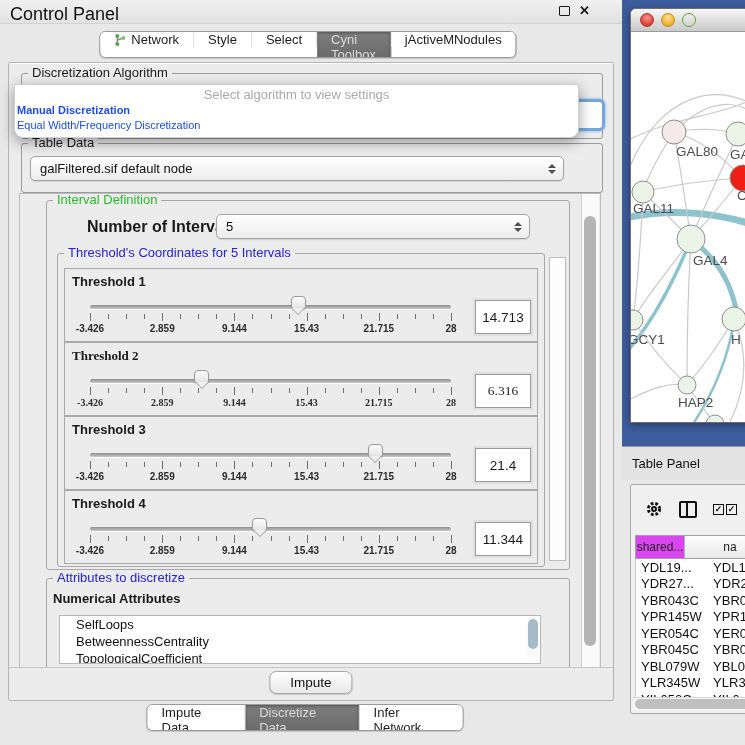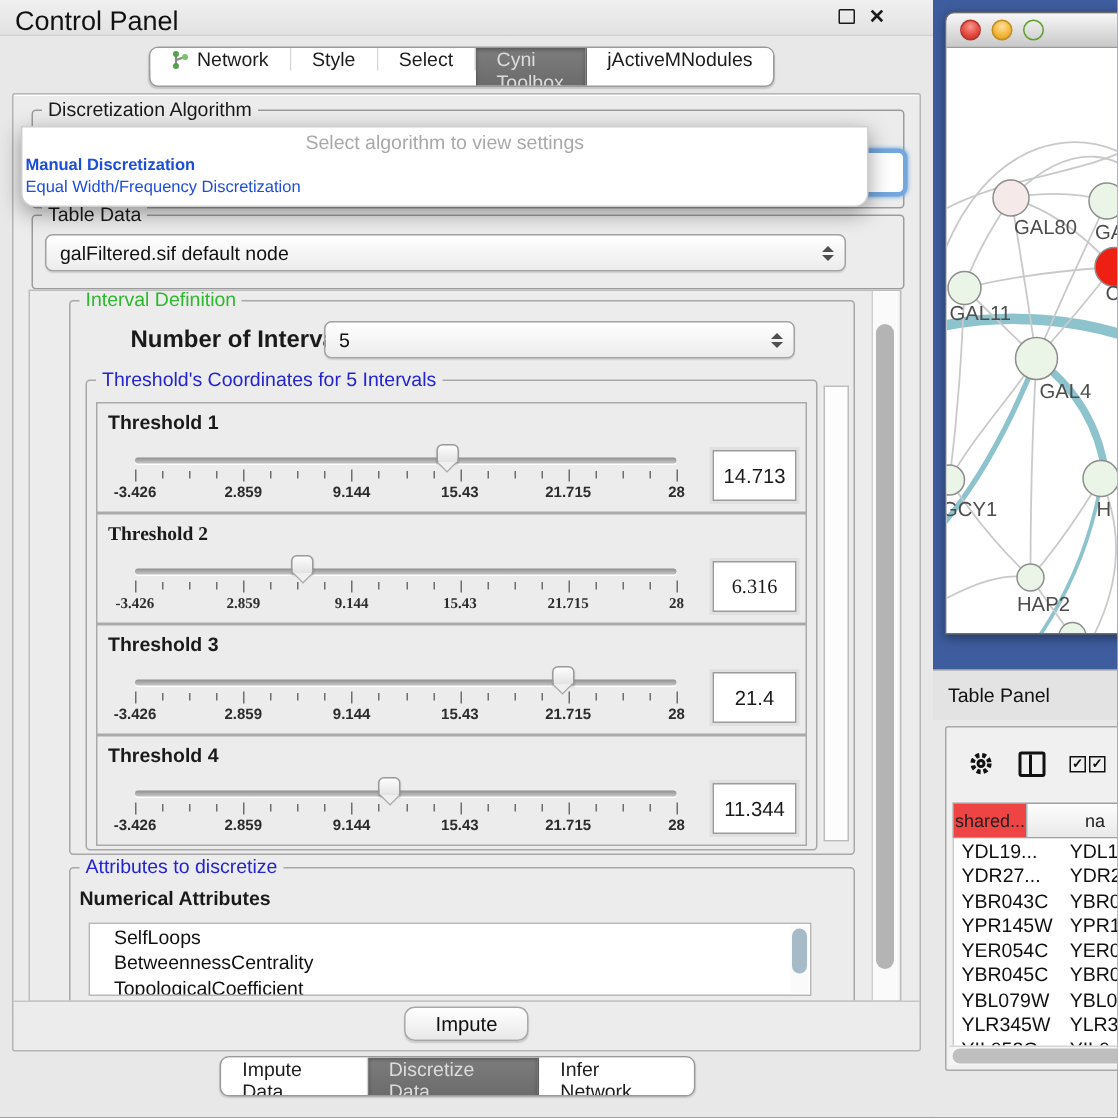--- a/index.html
+++ b/index.html
@@ -99,21 +99,21 @@
     border-top:1px solid #9a9a9a;border-bottom:1px solid #cdcdcd;display:flex;align-items:center;padding-left:10px;font-size:13px;color:#111;}
   .tp-body{position:absolute;left:0;top:480px;width:123px;height:265px;background:#e8e8e8;}
   .tp-inner{position:absolute;left:8px;top:4px;width:140px;height:228px;background:#f0f0f0;border:1px solid #a8a8a8;border-radius:2px;}
   .tp-toolbar{position:absolute;left:0;top:0;width:100%;height:48px;display:flex;align-items:center;gap:16px;padding-left:14px;}
   .colsplit-ic{width:14px;height:13px;border:2px solid #111;border-radius:2px;position:relative;}
   .colsplit-ic:before{content:"";position:absolute;left:5px;top:0;width:2px;height:13px;background:#111;}
   .chk{width:9px;height:9px;border:1.5px solid #111;font-size:9px;line-height:9px;text-align:center;color:#111;font-weight:bold;}
   .tp-table{position:absolute;left:4px;top:50px;width:164px;}
   .tp-head{display:flex;height:22px;border:1px solid #a0a0a0;}
   .th{display:flex;align-items:center;justify-content:center;font-size:12px;color:#222;border-right:1px solid #a9b6bb;}
-  .th.c1{width:48px;background:#ef4444;}
+  .th.c1{width:48px;background:#d946ef;}
   .th.c2{width:90px;background:linear-gradient(#fdfdfd,#e9e9e9);}
   .tp-rows{background:#fff;border:1px solid #c9c9c9;border-top:none;height:140px;overflow:hidden;}
   .tr{display:flex;height:16.5px;align-items:center;}
   .td{font-size:13px;color:#101010;padding-left:5px;white-space:nowrap;overflow:hidden;}
   .td.c1{width:68px;}
   .td.c2{width:86px;}
   .h-scroll{position:absolute;left:2px;top:212px;width:134px;height:12px;background:#f6f6f6;border-top:1px solid #d5d5d5;}
   .h-thumb{position:absolute;left:2px;top:1px;width:128px;height:10px;background:#bfbfbf;border-radius:5px;}
   svg text{font-family:"Liberation Sans",sans-serif;}
 </style>

